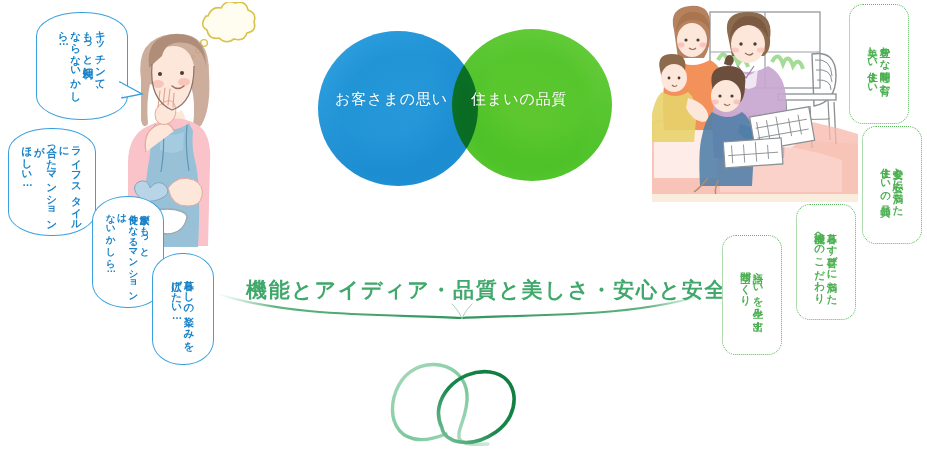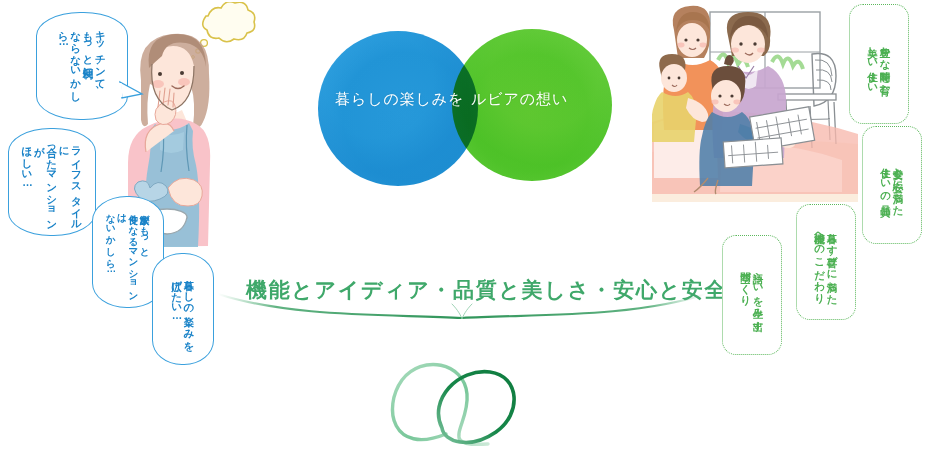--- a/index.html
+++ b/index.html
@@ -178,22 +178,22 @@
   </div>
 
   <div class="abs bubble" style="left:152px;top:253px;width:62px;height:112px;">
     <div class="vtext">暮らしの楽しみを
 広げたい…</div>
   </div>
 
   <div class="blob blob-blue" style="left:318px;top:31px;width:160px;height:155px;"></div>
   <div class="blob blob-green" style="left:452px;top:29px;width:160px;height:152px;"></div>
 
-  <div class="blob-label" style="left:335px;top:90px;">暮らしの楽しみを</div>
-  <div class="blob-label" style="left:471px;top:90px;">ルビアの想い</div>
+  <div class="blob-label" style="left:335px;top:90px;">お客さまの思い</div>
+  <div class="blob-label" style="left:471px;top:90px;">住まいの品質</div>
 
   <div class="abs headline" style="left:246px;top:232px;margin-top:44px;">機能とアイディア・品質と美しさ・安心と安全</div>
 
   <svg class="abs" style="left:212px;top:268px;" width="500" height="72" viewBox="0 0 500 72">
     <defs>
       <linearGradient id="arcGrad" x1="0" y1="0" x2="1" y2="0">
         <stop offset="0%" stop-color="#6cbf8e" stop-opacity="0"></stop>
         <stop offset="12%" stop-color="#4faa74" stop-opacity=".9"></stop>
         <stop offset="50%" stop-color="#2f9459" stop-opacity="1"></stop>
         <stop offset="88%" stop-color="#4faa74" stop-opacity=".9"></stop>

